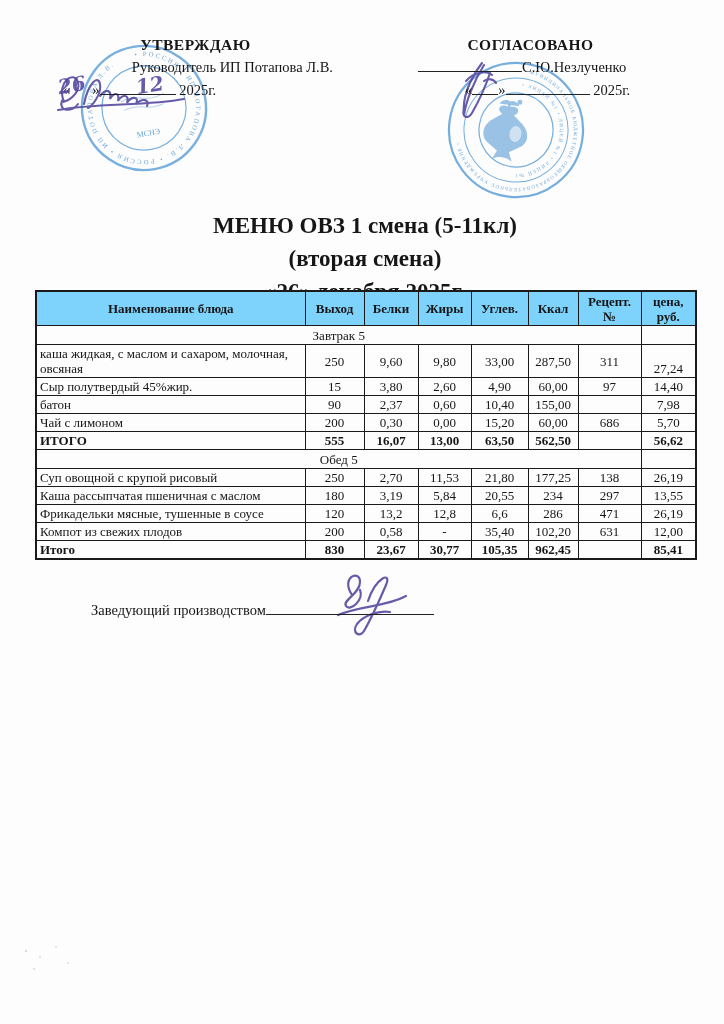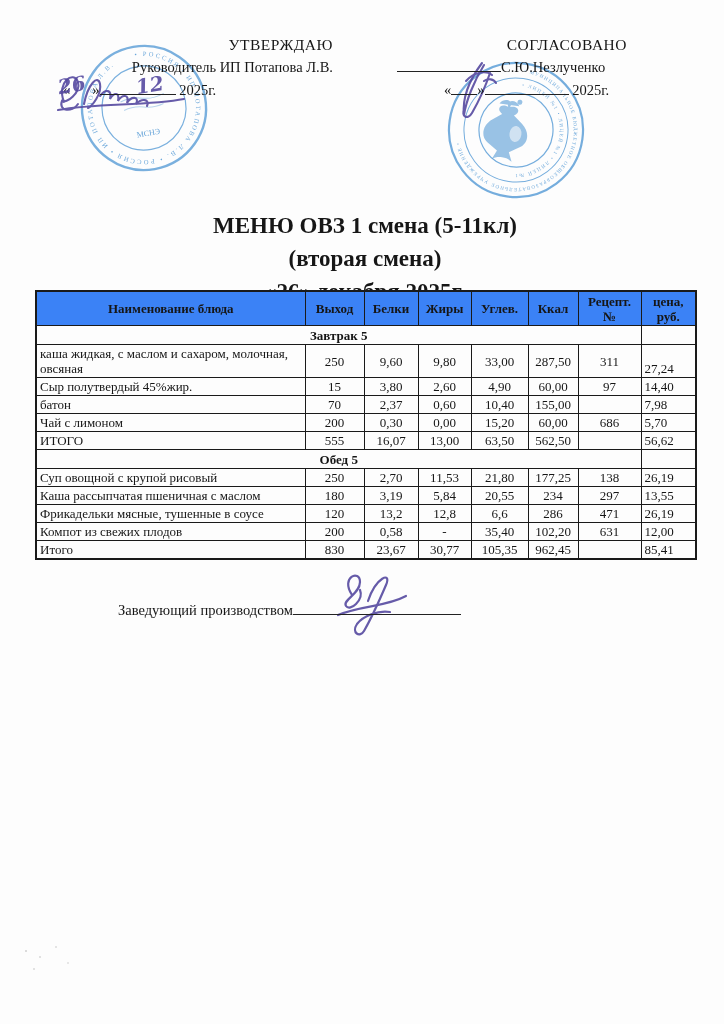--- a/index.html
+++ b/index.html
@@ -1,22 +1,22 @@
 <!DOCTYPE html>
 <html><head>
 <meta charset="utf-8">
 <style>
   html,body{margin:0;padding:0;background:#9a9a9a;}
   .page{position:relative;width:724px;height:1024px;background:#fdfdfd;overflow:hidden;
         font-family:"Liberation Serif","DejaVu Serif",serif;color:#161616;}
   
   .approve{position:absolute;font-size:14.5px;line-height:23px;white-space:nowrap;}
   .approve-left{left:58px;top:33px;width:275px;}
-  .approve-right{left:392px;top:33px;width:235px;}
-  .ab-title{font-weight:400;font-size:15.5px;text-align:right;letter-spacing:.5px;}
+  .approve-right{left:413px;top:33px;width:235px;}
+  .ab-title{font-weight:700;font-size:15.5px;text-align:center;letter-spacing:.5px;}
   .ab-sub{text-align:right;}
   .ab-line{padding-left:5px;}
   .ul{display:inline-block;border-bottom:1.1px solid #222;height:13px;vertical-align:baseline;}
   .gap{display:inline-block;height:13px;}
   .date-line{position:relative;}
   .hw{position:absolute;color:#564aa0;font-style:italic;font-weight:700;font-size:20px;
       font-family:"DejaVu Serif",serif;transform:rotate(-10deg);opacity:.9;}
   
   .stamp,.sig{position:absolute;pointer-events:none;}
   .stamp-left{left:76px;top:40px;transform:rotate(-10deg);}
@@ -26,31 +26,31 @@
   .sig-bottom{left:326px;top:565px;}
   
   .titles{position:absolute;left:35px;top:216px;width:660px;text-align:center;
           font-weight:700;font-size:23px;line-height:19px;}
   .titles div{margin-bottom:14px;}
   
   .menu-table{position:absolute;left:35px;top:290px;width:660px;border-collapse:collapse;
               table-layout:fixed;border:2px solid #1a1a1a;}
   .menu-table th,.menu-table td{border:1px solid #1a1a1a;font-size:13px;line-height:15px;
               padding:1px 3px;overflow:hidden;}
-  .menu-table thead th{background:#3b82f6;font-weight:700;text-align:center;
+  .menu-table thead th{background:#7dd3fc;font-weight:700;text-align:center;
               vertical-align:middle;height:31px;white-space:pre-line;}
   .c-name{text-align:left;padding-left:4px;}
   .c-num{text-align:center;}
-  .c-cena{text-align:left;padding-right:7px;vertical-align:bottom;}
-  .section-cell{font-weight:700;text-align:center;height:16px;}
+  .c-cena{text-align:center;padding-right:7px;vertical-align:bottom;}
+  .section-cell{font-weight:400;text-align:center;height:16px;}
   .menu-table tbody tr{height:18px;}
-  .total-row td{font-weight:400;margin-left:16px;}
+  .total-row td{font-weight:700;margin-left:16px;}
   
   .footer{position:absolute;left:0;top:601px;font-size:14.5px;white-space:nowrap;}
-  .footer-label{margin-left:118px;}
+  .footer-label{margin-left:91px;}
   
   .noise{position:absolute;left:25px;top:950px;width:2px;height:2px;background:#bbb;opacity:.5;
          box-shadow:14px 6px 0 #c6c6c6, 30px -4px 0 #cdcdcd, 8px 18px 0 #c9c9c9, 42px 12px 0 #d2d2d2;}
 </style>
 </head>
 <body>
 
 <div class="page">
 
   <svg class="stamp stamp-left" width="136" height="136" viewBox="0 0 136 136">
@@ -175,21 +175,21 @@
           <td class="c-num">15</td>
           <td class="c-num">3,80</td>
           <td class="c-num">2,60</td>
           <td class="c-num">4,90</td>
           <td class="c-num">60,00</td>
           <td class="c-num">97</td>
           <td class="c-cena">14,40</td>
         </tr>
         <tr>
           <td class="c-name">батон</td>
-          <td class="c-num">70</td>
+          <td class="c-num">90</td>
           <td class="c-num">2,37</td>
           <td class="c-num">0,60</td>
           <td class="c-num">10,40</td>
           <td class="c-num">155,00</td>
           <td class="c-num"></td>
           <td class="c-cena">7,98</td>
         </tr>
         <tr>
           <td class="c-name">Чай с лимоном</td>
           <td class="c-num">200</td>

